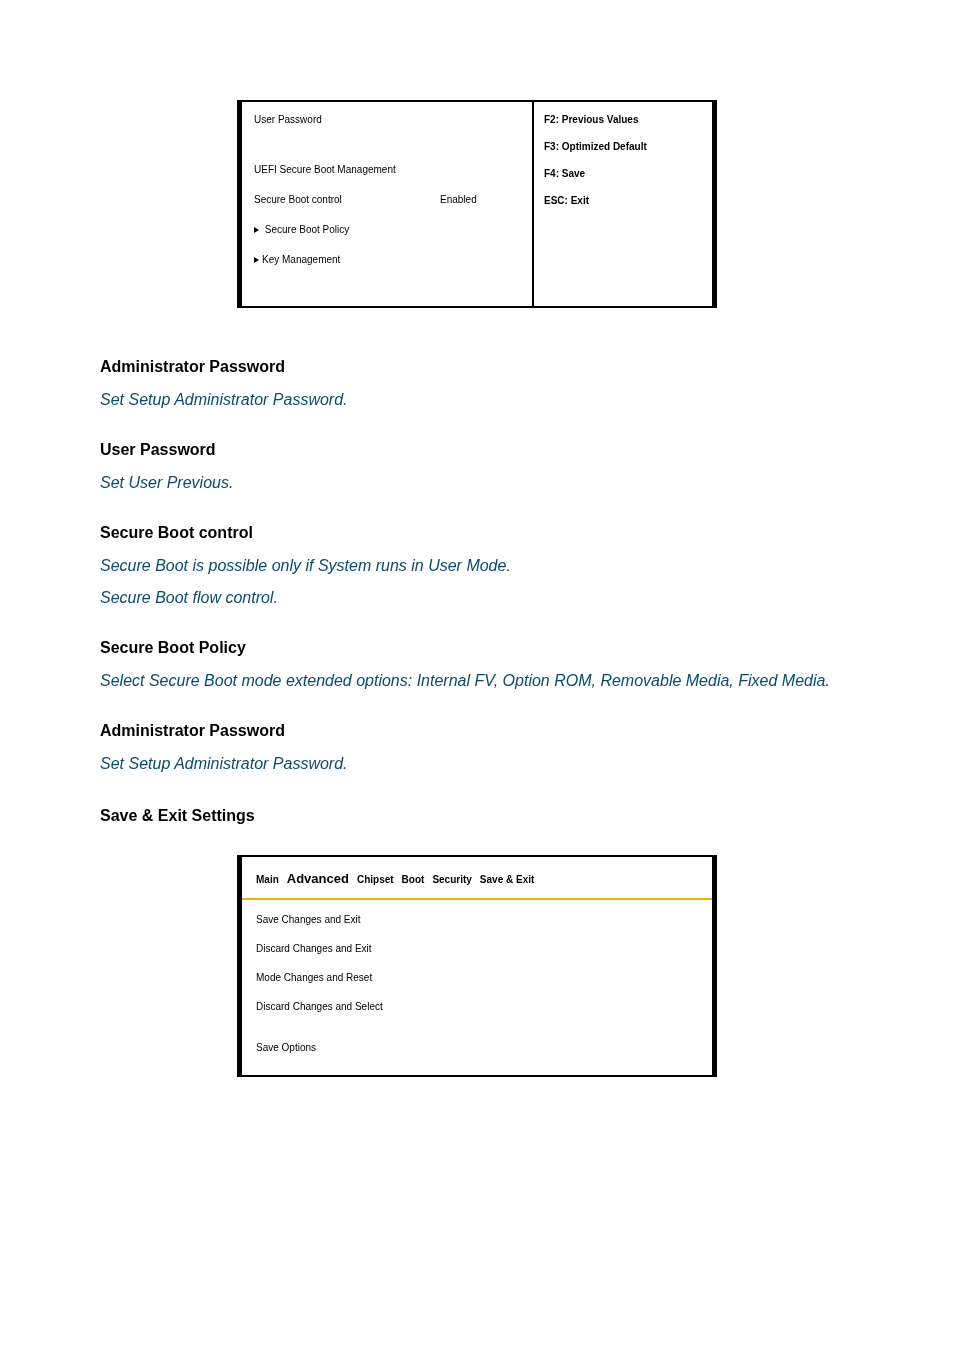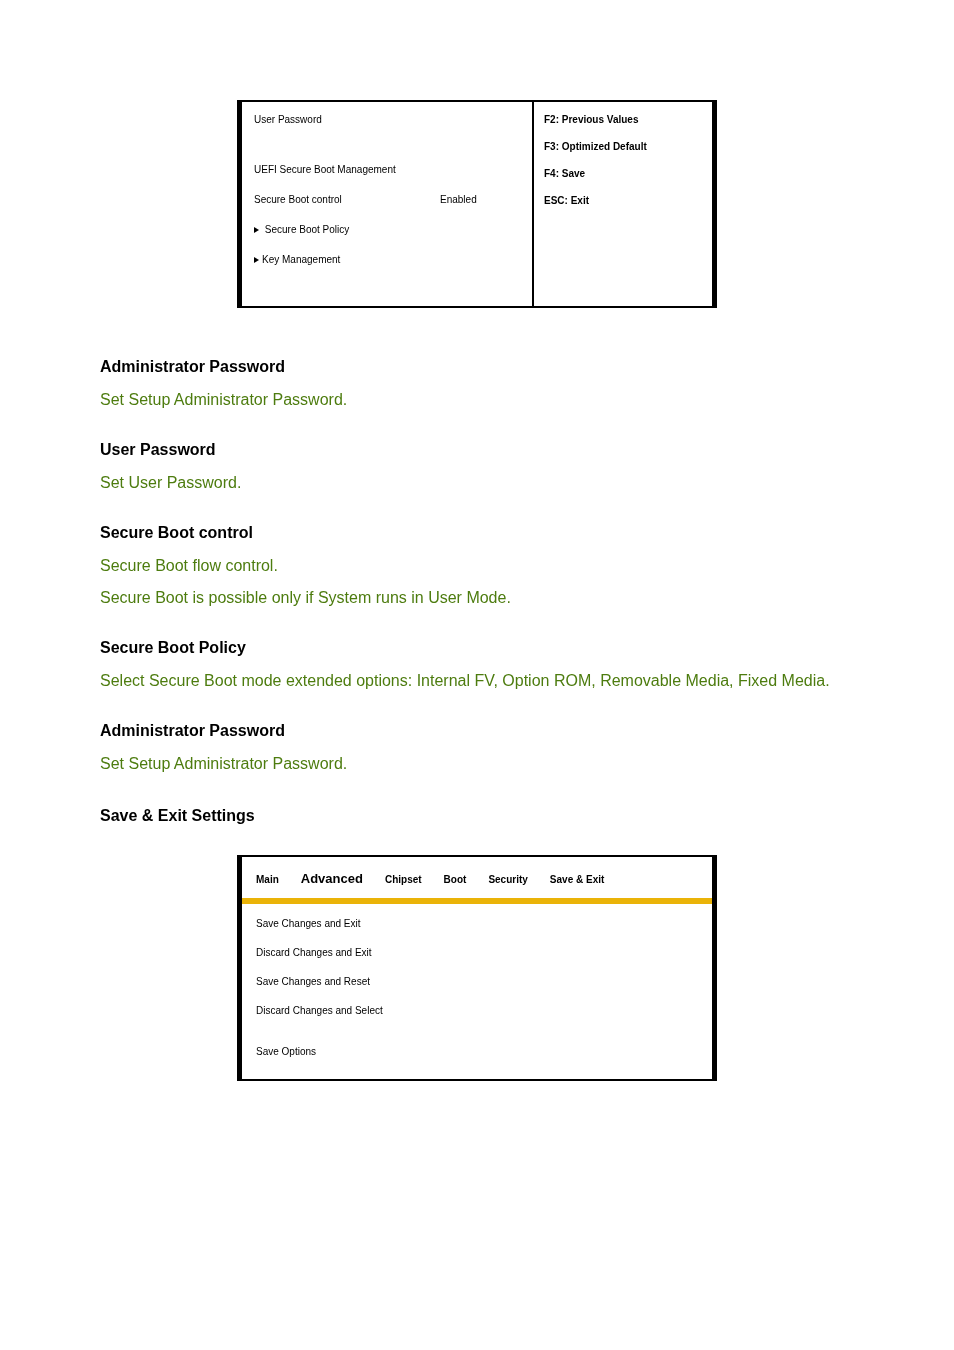--- a/index.html
+++ b/index.html
@@ -64,25 +64,25 @@
     width: 480px;
     margin: 30px auto 0 auto;
     border: 2px solid #000;
     border-left-width: 5px;
     border-right-width: 5px;
     box-sizing: border-box;
   }
   .bios-tabs {
     display: flex;
     align-items: baseline;
-    gap: 22px;
+    gap: 8px;
     padding: 14px 14px 12px 14px;
     font-size: 10px;
     font-weight: bold;
-    border-bottom: 6px solid #eab308;
+    border-bottom: 2px solid #eab308;
   }
   .bios-tabs .tab-advanced {
     font-size: 13px;
   }
   .bios-body {
     display: flex;
     flex-direction: column;
   }
   .bios-body-left {
     flex: 1;
@@ -103,22 +103,23 @@
   }
   .section h3 {
     font-size: 16px;
     font-weight: bold;
     margin: 0 0 10px 0;
   }
   .section p {
     font-size: 16px;
     line-height: 1.7;
     margin: 0 0 4px 0;
-    color: #4d7c0f;
+    color: #0c4a6e;
     text-align: justify;
+    font-style: italic;
   }
   h2.settings-title {
     font-size: 16px;
     font-weight: bold;
     margin: 30px 0 0 0;
   }
 
   .arrow {
     display:inline-block;
     width:0;
@@ -169,27 +170,27 @@
     </div>
   </div>
 
   <div class="section">
     <h3>Administrator Password</h3>
     <p>Set Setup Administrator Password.</p>
   </div>
 
   <div class="section">
     <h3>User Password</h3>
-    <p>Set User Password.</p>
+    <p>Set User Previous.</p>
   </div>
 
   <div class="section">
     <h3>Secure Boot control</h3>
+    <p>Secure Boot is possible only if System runs in User Mode.</p>
     <p>Secure Boot flow control.</p>
-    <p>Secure Boot is possible only if System runs in User Mode.</p>
   </div>
 
   <div class="section">
     <h3>Secure Boot Policy</h3>
     <p>Select Secure Boot mode extended options: Internal FV, Option ROM, Removable Media, Fixed Media.</p>
   </div>
 
   <div class="section">
     <h3>Administrator Password</h3>
     <p>Set Setup Administrator Password.</p>
@@ -203,21 +204,21 @@
       <span class="tab-advanced">Advanced</span>
       <span>Chipset</span>
       <span>Boot</span>
       <span>Security</span>
       <span>Save &amp; Exit</span>
     </div>
     <div class="bios-body">
       <div class="bios-body-left">
         <div class="bios2-item">Save Changes and Exit</div>
         <div class="bios2-item">Discard Changes and Exit</div>
-        <div class="bios2-item">Save Changes and Reset</div>
+        <div class="bios2-item">Mode Changes and Reset</div>
         <div class="bios2-item">Discard Changes and Select</div>
         <div style="height:12px"></div>
         <div class="bios2-item" style="margin-bottom:12px">Save Options</div>
       </div>
       <div class="bios-body-right"></div>
     </div>
   </div>
 
 </div>
 

